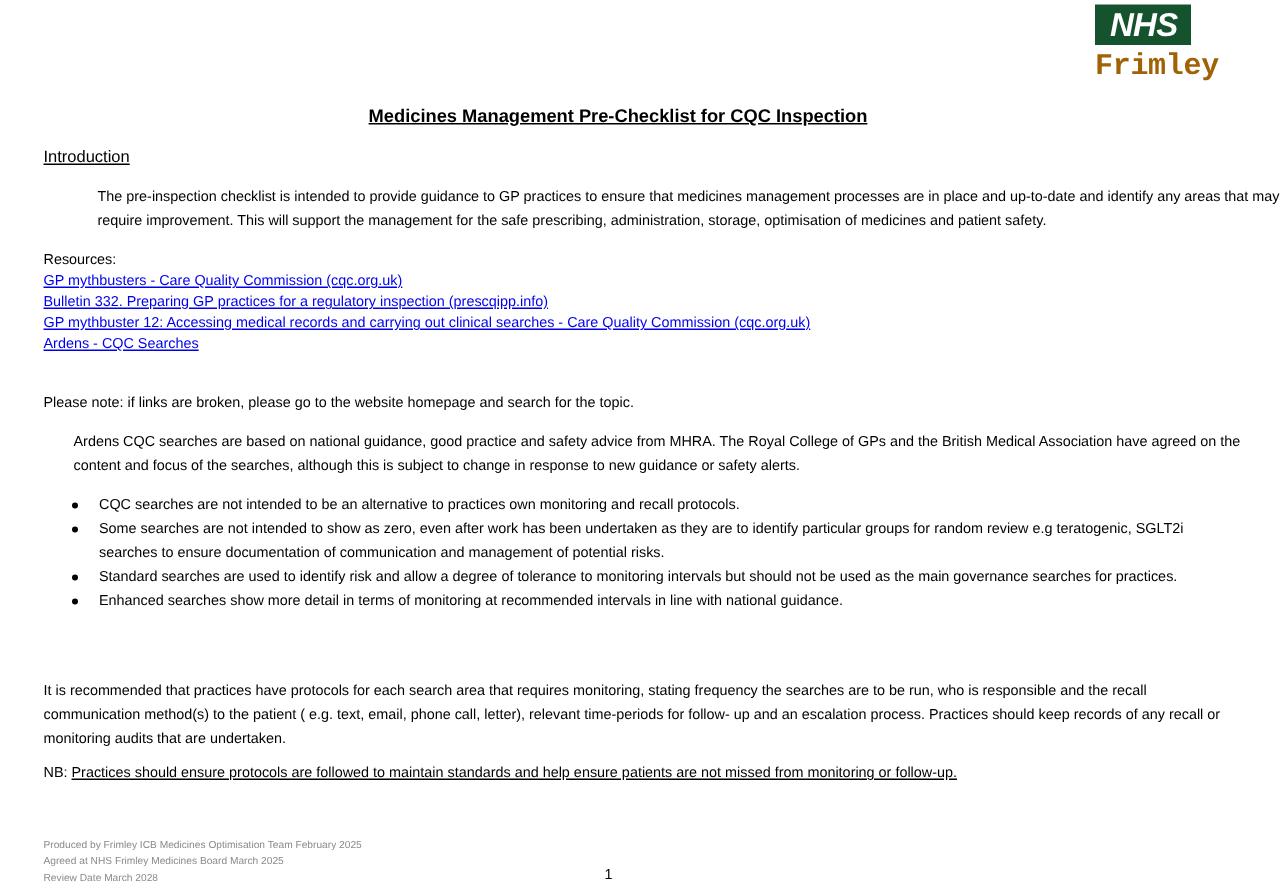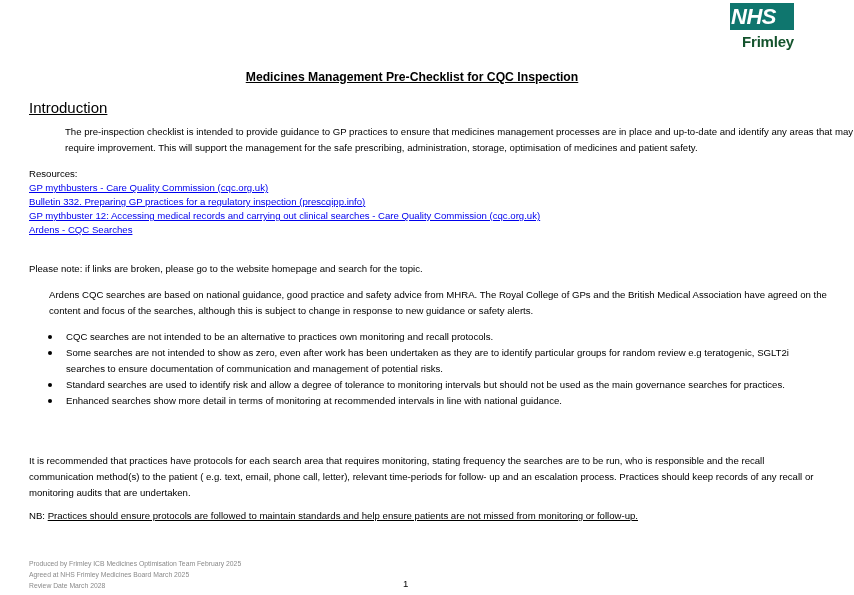--- a/index.html
+++ b/index.html
@@ -10,58 +10,59 @@
       color: #000000;
       font-size: 9.6px;
     }
     .logo {
       position: absolute;
       left: 730px;
       top: 3px;
       width: 66px;
     }
     .nhs-box {
-      background: #0f766e;
+      background: #14532d;
       color: #ffffff;
       font-family: "Liberation Sans", sans-serif;
       font-weight: bold;
       font-style: italic;
       font-size: 22px;
       letter-spacing: -0.5px;
       height: 27px;
       width: 64px;
       line-height: 27px;
+      text-align: center;
       padding-left: 1px;
     }
     .frimley {
-      font-family: Liberation Sans, sans-serif;
+      font-family: Liberation Mono, monospace;
       font-weight: bold;
-      font-size: 15px;
-      color: #14532d;
+      font-size: 20px;
+      color: #a16207;
       text-align: right;
       width: 64px;
       margin-top: 3px;
       letter-spacing: -0.2px;
     }
     .title {
       position: absolute;
       top: 70px;
       left: 0;
       width: 780px;
       text-align: center;
       font-weight: bold;
       font-size: 12.2px;
       text-decoration: underline;
       padding-left: 44px;
     }
     .heading {
       position: absolute;
       left: 29px;
       top: 99px;
-      font-size: 15px;
+      font-size: 11px;
       text-decoration: underline;
       text-align: center;
     }
     .para {
       position: absolute;
       left: 29px;
       width: 800px;
       line-height: 16px;
     }
     .links {

